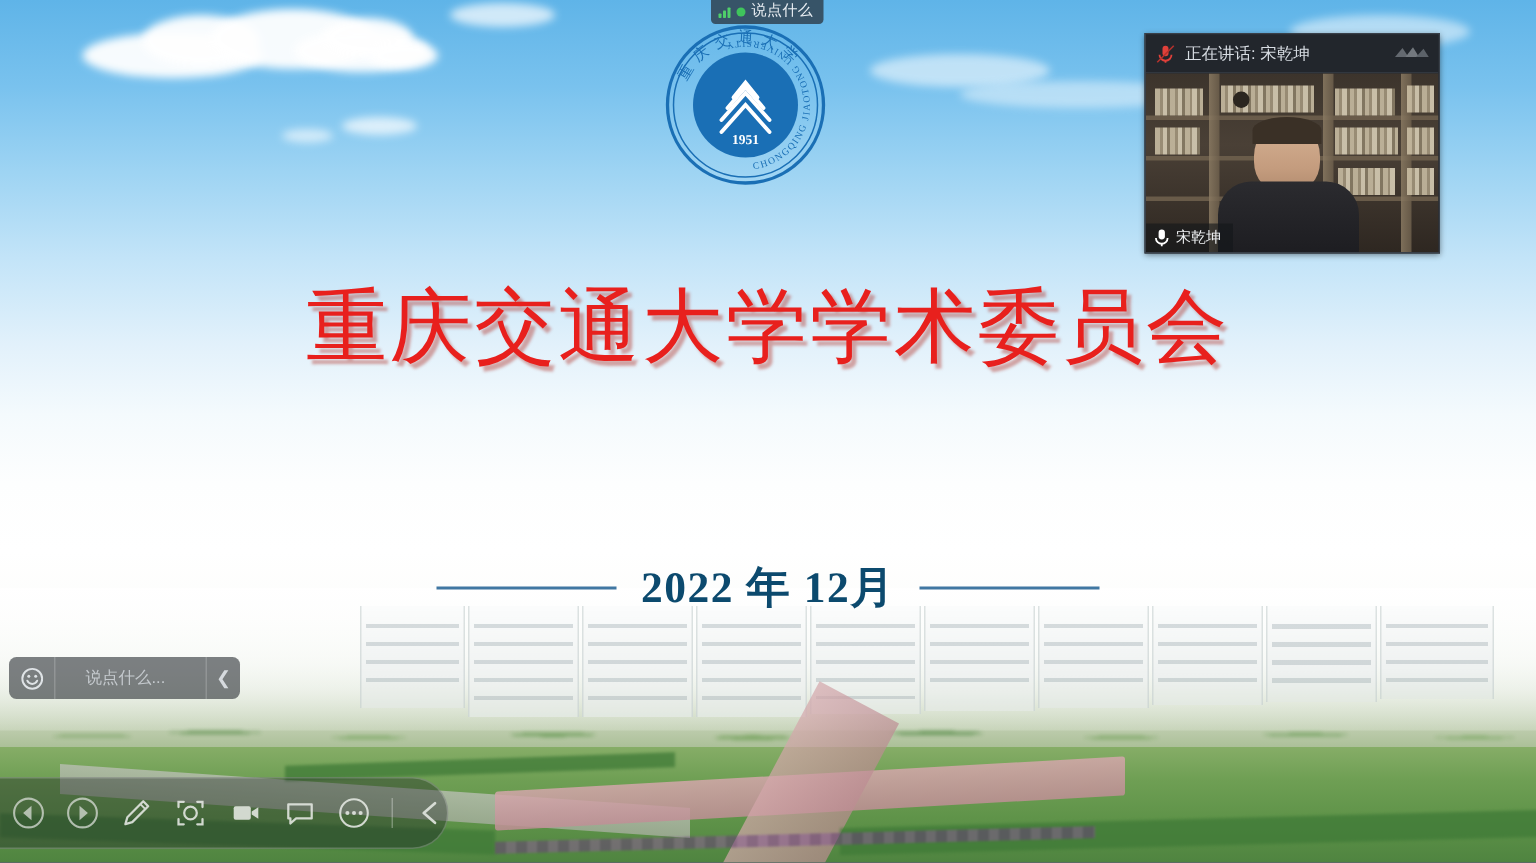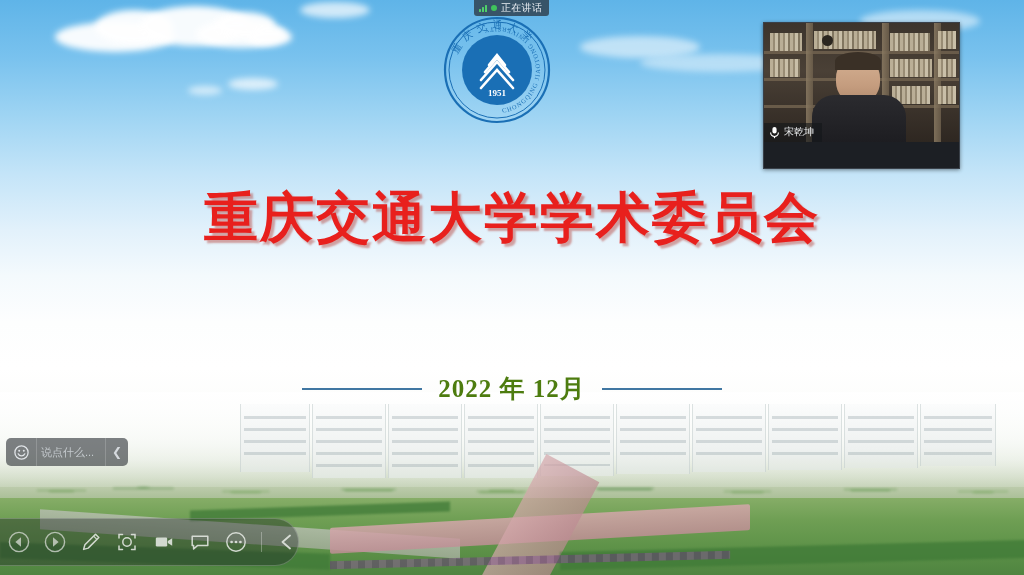--- a/index.html
+++ b/index.html
@@ -207,21 +207,21 @@
 
   
   .title-wrap {
     position: absolute;
     left: 0; right: 0;
     top: 186px;
     text-align: center;
   }
   .title-line {
     font-family: "Liberation Serif", "DejaVu Serif", serif;
-    font-weight: bold;
+    font-weight: normal;
     color: #e8201d;
     letter-spacing: 2px;
     text-shadow: 3px 3px 2px rgba(180,60,50,.45);
     line-height: 1.22;
     white-space: nowrap;
   }
   .title-line.l1 { font-size: 54px; }
   .title-line.l2 { font-size: 54px; margin-top: 8px; }
 
   .subtitle-row {
@@ -235,22 +235,22 @@
   }
   .rule {
     width: 120px;
     height: 2px;
     background: #1f5f92;
     opacity: .85;
   }
   .subtitle-text {
     font-family: "Liberation Serif", "DejaVu Serif", serif;
     font-weight: bold;
-    font-size: 25px;
-    color: #4d7c0f;
+    font-size: 29px;
+    color: #0c4a6e;
     letter-spacing: 1px;
     white-space: nowrap;
   }
 
   
   .video-panel {
     position: absolute;
     left: 763px;
     top: 22px;
     width: 195px;
@@ -386,21 +386,21 @@
     color: #d6dade;
     overflow: hidden;
   }
   .chat-emoji {
     width: 30px;
     display: flex;
     align-items: center;
     justify-content: center;
   }
   .chat-input {
-    padding: 0 4px;
+    padding: 0 20px;
     font-size: 11px;
     color: #c4c9cd;
     white-space: nowrap;
     border-left: 1px solid rgba(255,255,255,.18);
     border-right: 1px solid rgba(255,255,255,.18);
     line-height: 28px;
     min-width: 60px;
   }
   .chat-collapse {
     width: 22px;
@@ -502,21 +502,21 @@
   <div class="hedge h2"></div>
   <div class="flowers"></div>
 
   <div class="tencent-badge">
     <span class="sig-bars">
         <i></i>
         <i></i>
         <i></i>
       </span>
     <span class="green-dot"></span>
-    <span>正在讲话</span>
+    <span>说点什么</span>
   </div>
 
   <div class="seal">
     <svg width="108" height="108" viewBox="0 0 108 108" aria-hidden="true">
       <circle cx="54" cy="54" r="52" fill="none" stroke="#1a6fb5" stroke-width="2.2"></circle>
       <circle cx="54" cy="54" r="48" fill="none" stroke="#1a6fb5" stroke-width="1"></circle>
       <circle cx="54" cy="54" r="35" fill="#1a6fb5"></circle>
 
       <g stroke="#ffffff" stroke-width="2.6" fill="none" stroke-linecap="round">
         <path d="M38 64 L54 46 L70 64"></path>
@@ -542,20 +542,34 @@
     <div class="title-line l1">重庆交通大学学术委员会</div>
   </div>
 
   <div class="subtitle-row">
     <span class="rule"></span>
     <span class="subtitle-text">2022 年 12月</span>
     <span class="rule"></span>
   </div>
 
   <div class="video-panel">
+    <div class="vp-header">
+      <svg class="vp-speaking-icon" viewBox="0 0 14 14">
+        <rect x="5" y="1.5" width="4" height="7" rx="2" fill="#e0403a"></rect>
+        <path d="M3 7.5a4 4 0 0 0 8 0" fill="none" stroke="#e0403a" stroke-width="1.2"></path>
+        <line x1="7" y1="11" x2="7" y2="12.8" stroke="#e0403a" stroke-width="1.2"></line>
+        <line x1="1.5" y1="12.5" x2="12.5" y2="1.5" stroke="#b5322d" stroke-width="1.1"></line>
+      </svg>
+      <span class="vp-title">正在讲话: 宋乾坤</span>
+      <svg class="vp-logo" viewBox="0 0 24 13">
+        <path d="M1 9 L6 3 L10 9 Z" fill="#9aa1a8"></path>
+        <path d="M8 9 L13 2.5 L17 9 Z" fill="#b6bcc2"></path>
+        <path d="M15 9 L20 3.5 L23.5 9 Z" fill="#8d949b"></path>
+      </svg>
+    </div>
     <div class="vp-video">
       <div class="shelf s1"></div>
       <div class="shelf s2"></div>
       <div class="shelf s3"></div>
       <div class="post p-a"></div>
       <div class="post p-b"></div>
       <div class="post p-c"></div>
       <div class="books b1"></div>
       <div class="books b2"></div>
       <div class="books b3"></div>

